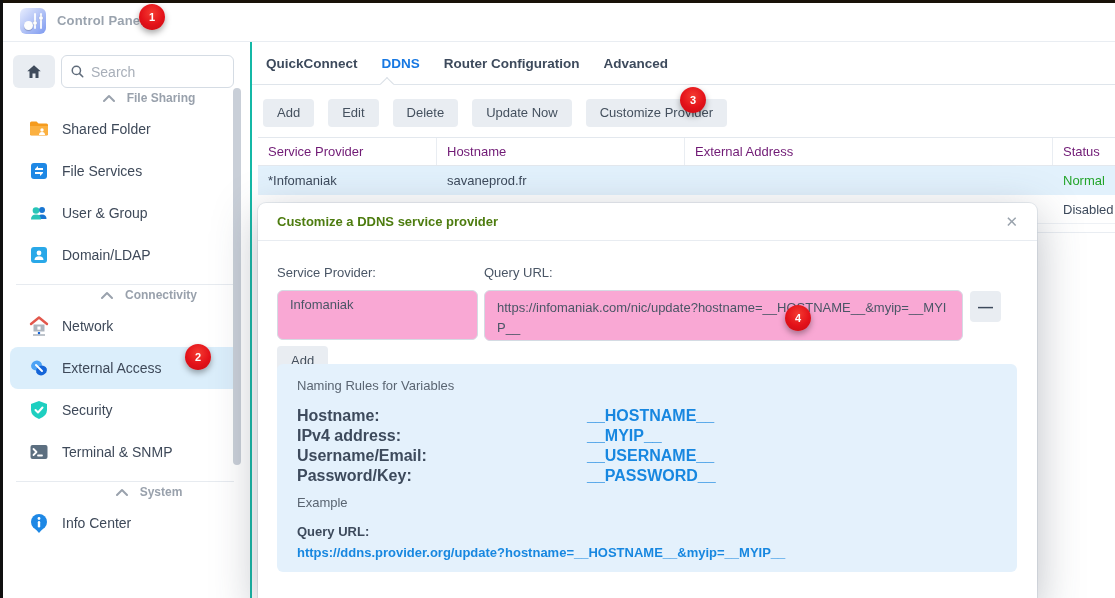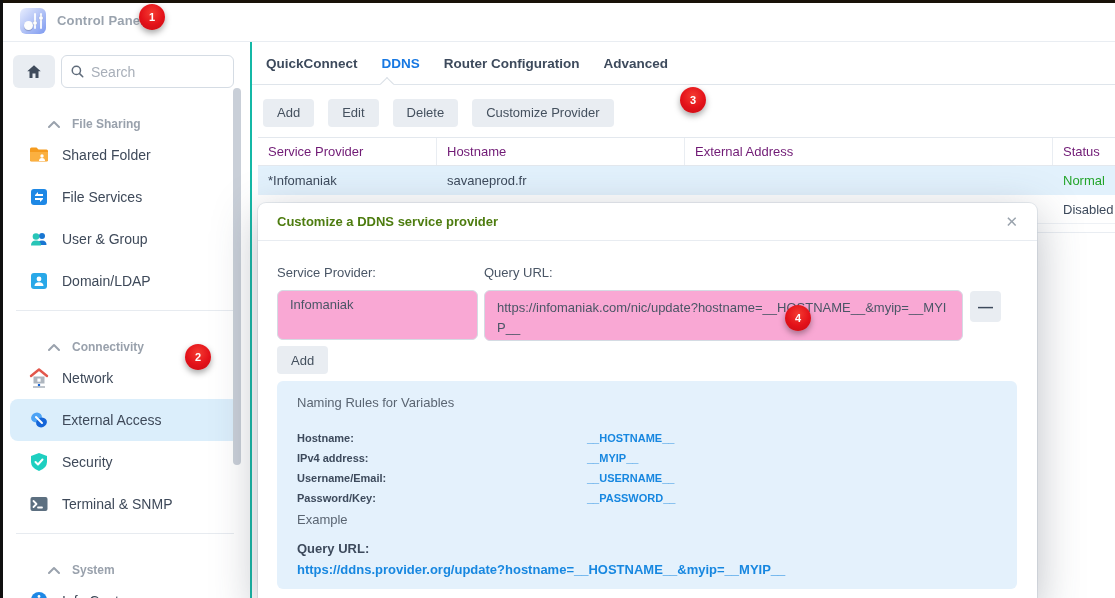--- a/index.html
+++ b/index.html
@@ -27,21 +27,21 @@
     color:#fff; font-size:11px; font-weight:bold; display:flex; align-items:center; justify-content:center;
     box-shadow:0 3px 6px rgba(0,0,0,.35); z-index:80; }
 
   
   #sidebar { position:absolute; left:0; top:42px; width:252px; height:556px; background:#fff; border-right:2px solid #14b8a6; padding:13px 0 0 0; }
   .side-top { display:flex; gap:6px; padding-left:13px; }
   .home-btn { width:42px; height:33px; background:#e9edf2; border-radius:6px; display:flex; align-items:center; justify-content:center; }
   .search-box { width:173px; height:33px; background:#fff; border:1px solid #d5dce4; border-radius:6px; display:flex; align-items:center; padding:0 8px; gap:6px; }
   .search-box input { border:none; outline:none; width:120px; font-size:14px; color:#3d4a5c; font-family:inherit; background:transparent; }
   .search-box input::placeholder { color:#a8afb9; }
-  .section-header { display:flex; align-items:center; gap:12px; padding-left:48px; margin-top:26px; height:20px; }
+  .section-header { display:flex; align-items:center; gap:12px; padding-left:48px; margin-top:0; height:20px;justify-content:center; }
   .section-header .label { font-size:12px; font-weight:bold; color:#99a1ac; }
   .side-item { display:flex; align-items:center; gap:12px; height:42px; padding-left:28px; font-size:14px; color:#3e4959; cursor:default; }
   .side-item.selected { background:#dbeefb; border-radius:8px; margin:0 10px; padding-left:18px; }
   .side-divider { height:1px; background:#e7ebf0; margin:8px 16px 0 16px; }
   .icon22 { width:22px; height:22px; flex:0 0 22px; display:flex; align-items:center; justify-content:center; }
   #side-scrollbar { position:absolute; left:233px; top:46px; width:8px; height:377px; border-radius:4px; background:#c9cfd8; }
 
   
   #main { position:absolute; left:252px; top:42px; width:863px; height:556px; background:#fff; }
   .tabs { display:flex; gap:24px; padding-left:14px; height:42px; align-items:center; }
@@ -74,24 +74,24 @@
   .dlg-title { font-size:13px; font-weight:bold; color:#4d7c0f; }
   .dlg-close { position:absolute; right:19px; top:11px; font-size:15px; color:#9aa3ad; line-height:16px; cursor:default; }
   .dlg-label { position:absolute; font-size:13px; color:#4a5666; }
   .inp { position:absolute; background:#f9a8d4; border:1px solid #d4dbe3; border-radius:6px; font-size:13px; color:#4a5666; }
   #sp-input { left:19px; top:87px; width:201px; height:50px; padding:0 12px 22px 12px; font-family:inherit; outline:none; }
   #qu-input { left:226px; top:87px; width:479px; height:51px; padding:7px 12px; line-height:20px; overflow:hidden; word-break:break-all; }
   .minus-btn { position:absolute; left:712px; top:88px; width:31px; height:31px; background:#e9edf2; border:none; border-radius:4px;
     font-size:15px; font-weight:bold; color:#3d4a5c; line-height:31px; }
   .dlg-add-btn { position:absolute; left:19px; top:143px; height:28px; padding:0 14px; background:#e9edf2; border:none; border-radius:4px;
     font-size:13px; color:#44505e; font-family:inherit; }
-  .rules-panel { position:absolute; left:19px; top:178px; width:740px; height:208px; background:#e4f1fc; border-radius:6px; padding:14px 20px; }
+  .rules-panel { position:absolute; left:19px; top:161px; width:740px; height:208px; background:#e4f1fc; border-radius:6px; padding:14px 20px; }
   .rules-title { font-size:13px; color:#5a6572; }
   .rules-grid { margin-top:14px; }
-  .rules-row { display:flex; height:20px; align-items:flex-end; font-size:11px; }
+  .rules-row { display:flex; height:20px; align-items:flex-start; font-size:16px; }
   .rules-row .rl { width:290px; font-weight:bold; color:#3d4a5c; }
   .rules-row .rv { font-weight:bold; color:#1787e0; }
   .rules-example { margin-top:8px; font-size:13px; color:#5a6572; }
   .rules-qlabel { margin-top:14px; font-size:13px; font-weight:bold; color:#3d4a5c; }
   .rules-url { margin-top:6px; font-size:13px; font-weight:bold; color:#1787e0; }
 </style>
 </head>
 <body>
 
 <div id="page">
@@ -257,20 +257,21 @@
       <span class="tab">Router Configuration</span>
       <span class="tab">Advanced</span>
     </div>
     <div class="tabs-divider"></div>
     <div class="tab-caret"></div>
 
     <div class="toolbar">
       <button class="tb-btn">Add</button>
       <button class="tb-btn">Edit</button>
       <button class="tb-btn">Delete</button>
+      <button class="tb-btn">Update Now</button>
       <button class="tb-btn">Customize Provider</button>
     </div>
 
     <div class="ddns-table">
       <div class="t-row t-head">
         <span class="cell c-sp">Service Provider</span>
         <span class="cell c-host">Hostname</span>
         <span class="cell c-ext">External Address</span>
         <span class="cell c-status">Status</span>
       </div>

